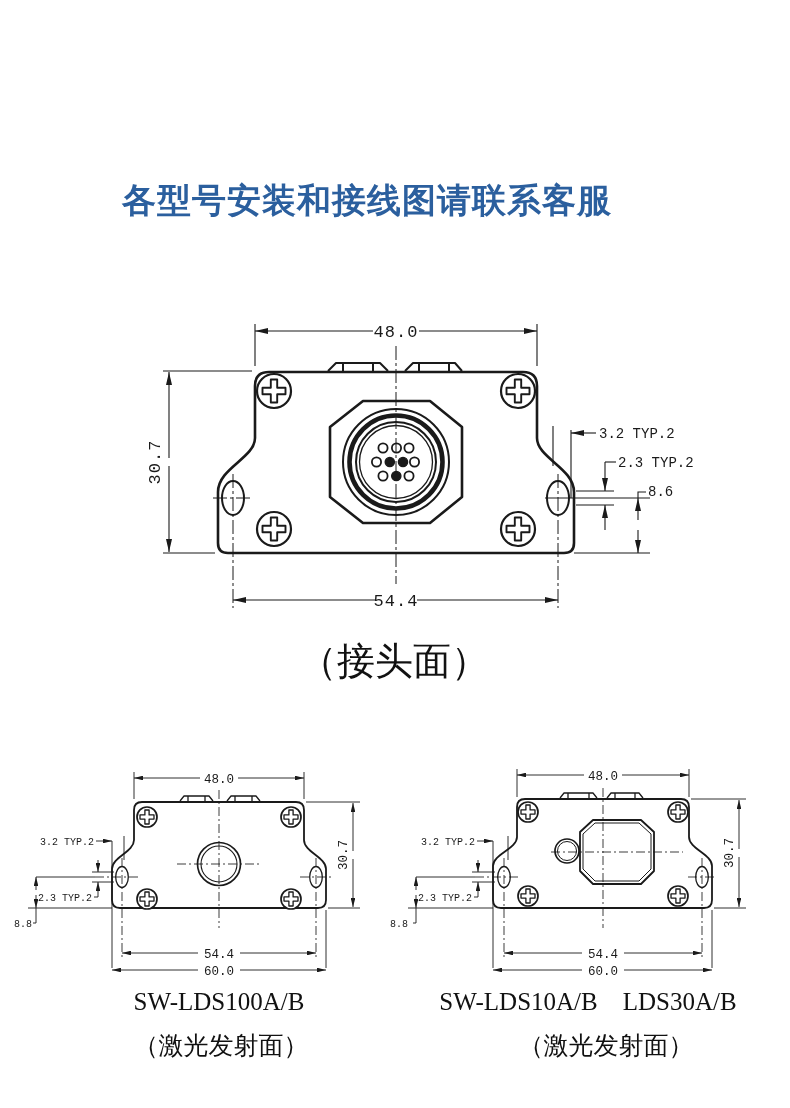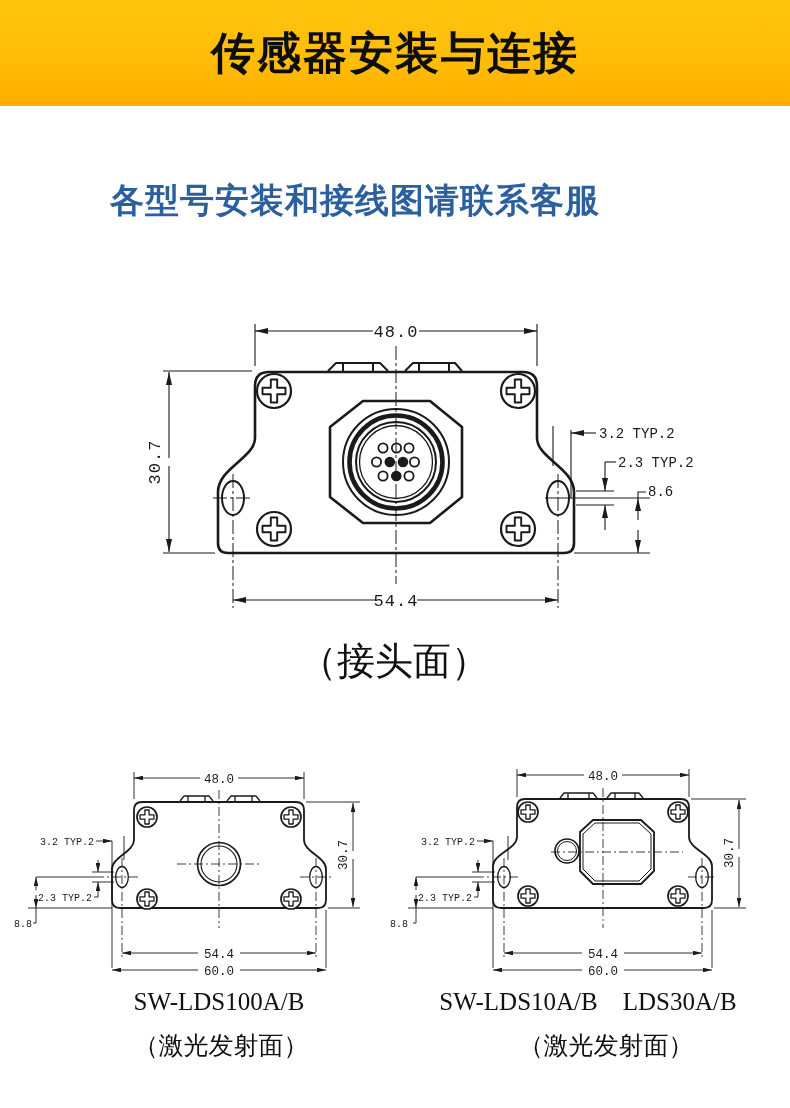--- a/index.html
+++ b/index.html
@@ -4,21 +4,21 @@
 <style>
   html,body{margin:0;padding:0;background:#ffffff;}
   #page{position:relative;width:790px;height:1108px;background:#ffffff;overflow:hidden;
         font-family:"Liberation Sans","DejaVu Sans",sans-serif;}
   #band{position:absolute;left:0;top:0;width:790px;height:106px;
         background:linear-gradient(180deg,#FEC40E 0%,#FEBD08 55%,#FFAE00 100%);
         display:flex;align-items:center;justify-content:center;}
   #band .t{font-size:44px;font-weight:700;color:#0d0d0d;letter-spacing:2px;
         font-family:"Liberation Sans","DejaVu Sans",sans-serif;}
   #notice{position:absolute;left:0;top:178px;width:710px;text-align:center;
-        font-size:34px;font-weight:700;color:#2b5f9e;letter-spacing:1px;}
+        font-size:34px;font-weight:700;color:#2b5f9e;letter-spacing:1px;padding-left:12px;}
   svg{position:absolute;left:0;top:0;}
   .ol {fill:none;stroke:#1a1a1a;stroke-width:2.6;stroke-linejoin:round;stroke-linecap:round;}
   .ol2{fill:none;stroke:#1a1a1a;stroke-width:2;stroke-linejoin:round;}
   .olw{fill:#ffffff;stroke:#1a1a1a;stroke-width:2.2;}
   .plw{fill:#ffffff;stroke:#1a1a1a;stroke-width:1.9;stroke-linejoin:round;}
   .th {fill:none;stroke:#1a1a1a;stroke-width:1.1;}
   .cl {fill:none;stroke:#1a1a1a;stroke-width:1;stroke-dasharray:14 3 3 3;}
   .ols {fill:none;stroke:#1a1a1a;stroke-width:1.8;stroke-linejoin:round;stroke-linecap:round;}
   .ol2s{fill:none;stroke:#1a1a1a;stroke-width:1.3;stroke-linejoin:round;}
   .olws{fill:#ffffff;stroke:#1a1a1a;stroke-width:1.7;}
@@ -32,23 +32,20 @@
   .dim2{font-family:"Liberation Mono","DejaVu Sans Mono",monospace;font-size:14px;}
   .dims {font-family:"Liberation Mono","DejaVu Sans Mono",monospace;font-size:12.5px;}
   .dims2{font-family:"Liberation Mono","DejaVu Sans Mono",monospace;font-size:10px;}
   .cap{font-family:"Liberation Serif","DejaVu Serif",serif;fill:#111111;}
 </style>
 </head>
 <body>
 
 <div id="page">
 
-  <div id="band">
-    <div class="t">传感器安装与连接</div>
-  </div>
 
   <div id="notice">各型号安装和接线图请联系客服</div>
 
   <svg width="790" height="1108" viewBox="0 0 790 1108">
     <defs>
       <marker id="arM" markerUnits="userSpaceOnUse" markerWidth="14" markerHeight="6" refX="13" refY="3" orient="auto">
         <path d="M0,0 L13,3 L0,6 Z" fill="#1a1a1a"></path>
       </marker>
       <marker id="arS" markerUnits="userSpaceOnUse" markerWidth="10" markerHeight="4.6" refX="9" refY="2.3" orient="auto">
         <path d="M0,0 L9,2.3 L0,4.6 Z" fill="#1a1a1a"></path>

